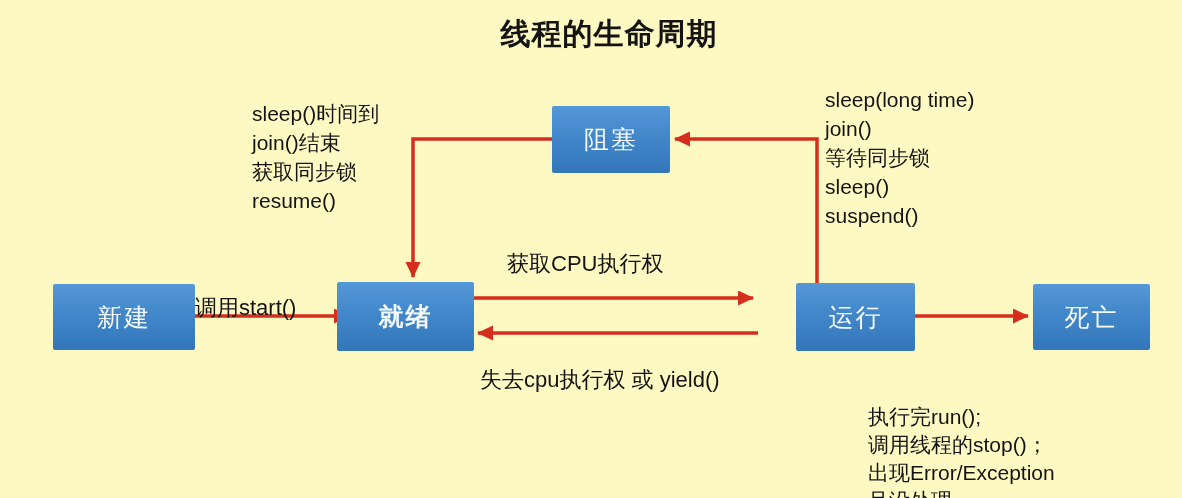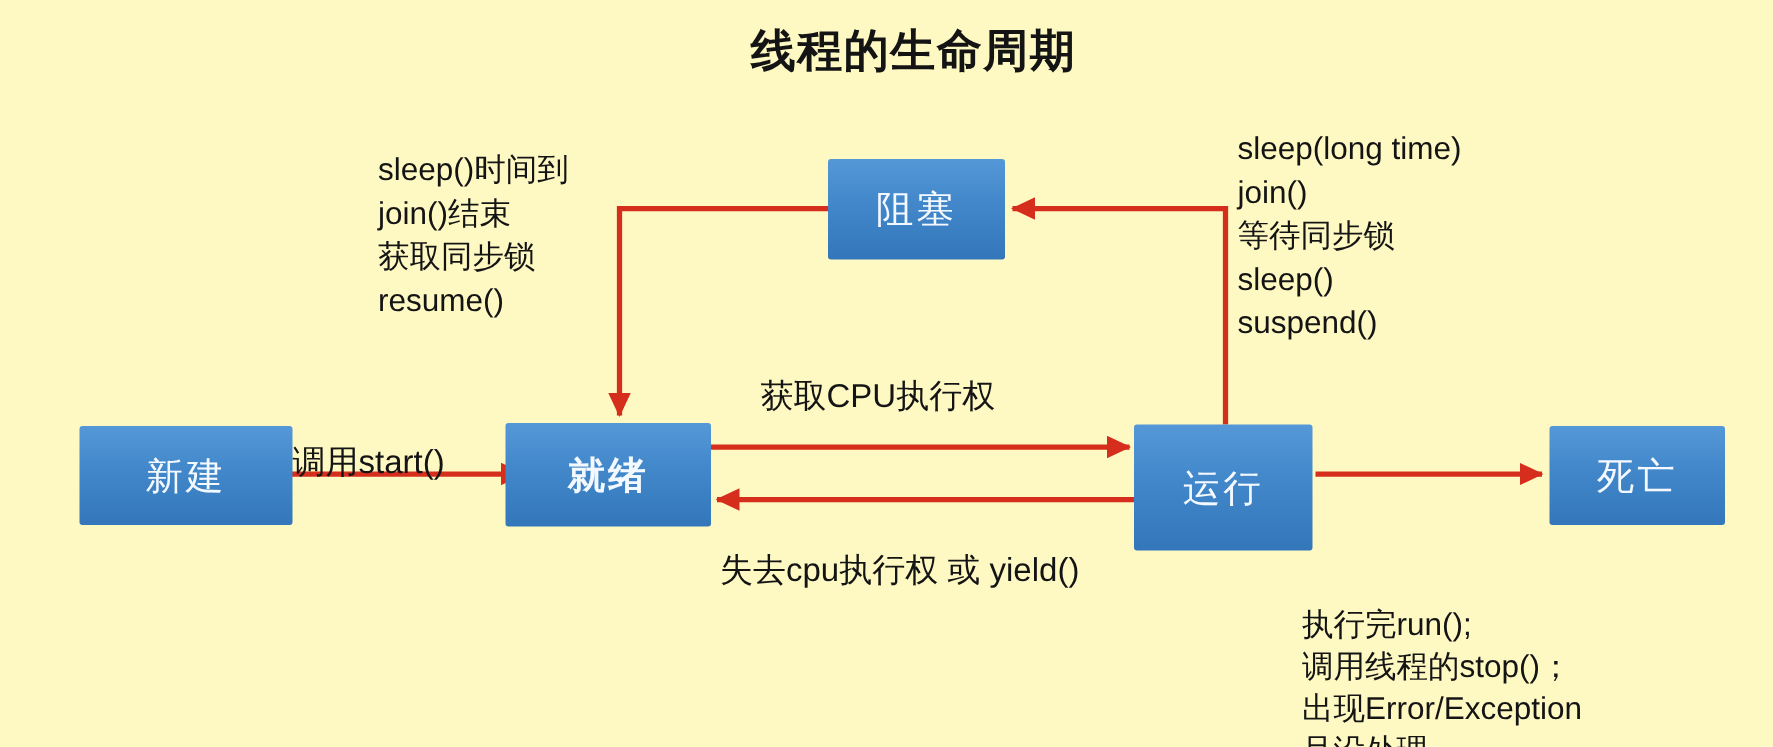--- a/index.html
+++ b/index.html
@@ -47,21 +47,21 @@
     display: flex;
     align-items: center;
     justify-content: center;
     color: #f4f9ff;
     font-size: 25px;
     letter-spacing: 2px;
   }
   .node-new     { left: 53px;   top: 284px; width: 142px; height: 66px; }
   .node-ready   { left: 337px;  top: 282px; width: 137px; height: 69px; font-weight: bold; }
   .node-blocked { left: 552px;  top: 106px; width: 118px; height: 67px; }
-  .node-running { left: 756px;  top: 283px; width: 119px; height: 84px; }
+  .node-running { left: 796px;  top: 283px; width: 119px; height: 68px; }
   .node-dead    { left: 1033px; top: 284px; width: 117px; height: 66px; }
   .edge-label {
     position: absolute;
     font-size: 22px;
     white-space: nowrap;
   }
   .lbl-start   { left: 195px; top: 261px; margin-top: 32px; }
   .lbl-cpu     { left: 507px; top: 249px; }
   .lbl-yield   { left: 480px; top: 365px; }
   .textblock {

